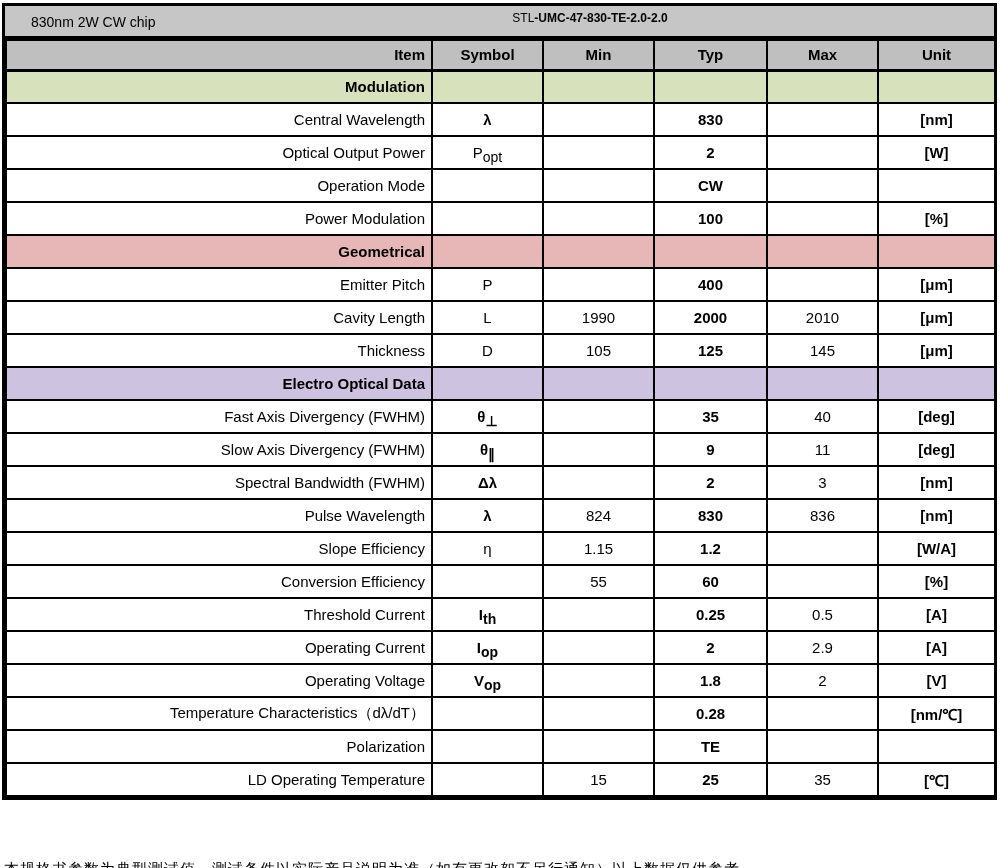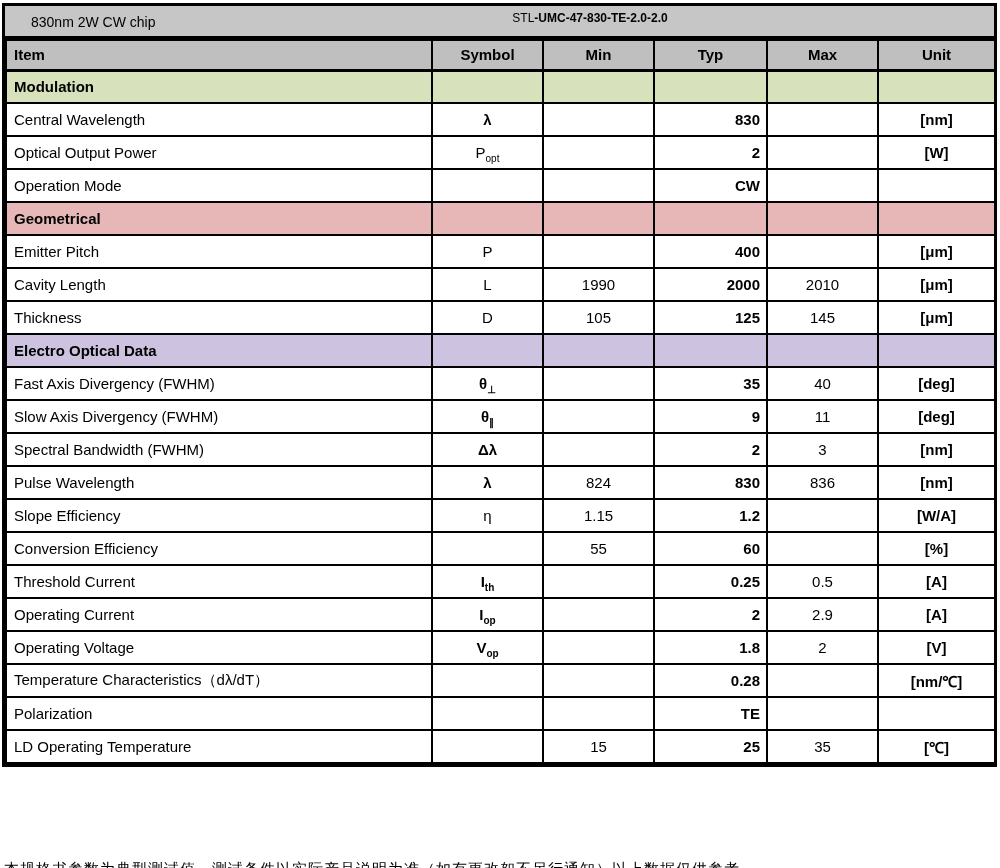--- a/index.html
+++ b/index.html
@@ -52,25 +52,25 @@
     text-align: center;
     vertical-align: middle;
     background: #fff;
   }
   thead th {
     background: #bfbfbf;
     font-weight: 700;
     height: 30px;
     border-bottom: 3px solid #000;
   }
-  th.item, td.item { text-align: left; padding-left: 7px; }
-  td.typ  { font-weight: 700; text-align: right; }
+  th.item, td.item { text-align: right; padding-left: 7px; }
+  td.typ  { font-weight: 700; }
   td.unit { font-weight: 700; }
   .b { font-weight: 700; }
-  sub { font-size: 10px; line-height: 0; }
+  sub { font-size: 14px; line-height: 0; }
   tr.section td { font-weight: 400; }
   tr.section td.item { font-weight: 700; }
   tr.section.green  td { background: #d7e2bd; }
   tr.section.red    td { background: #e7b7b7; }
   tr.section.purple td { background: #cdc3e0; }
   
   .footnote {
     position: absolute;
     left: 4px; top: 861px; width: 990px;
     height: 7px;
@@ -139,20 +139,28 @@
             <td class="unit">[W]</td>
           </tr>
           <tr>
             <td class="item">Operation Mode</td>
             <td class="symbol"></td>
             <td class="min"></td>
             <td class="typ">CW</td>
             <td class="max"></td>
             <td class="unit"></td>
           </tr>
+          <tr>
+            <td class="item">Power Modulation</td>
+            <td class="symbol"></td>
+            <td class="min"></td>
+            <td class="typ">100</td>
+            <td class="max"></td>
+            <td class="unit">[%]</td>
+          </tr>
           <tr class="section red">
             <td class="item">Geometrical</td>
             <td class="symbol"></td>
             <td class="min"></td>
             <td class="typ"></td>
             <td class="max"></td>
             <td class="unit"></td>
           </tr>
           <tr>
             <td class="item">Emitter Pitch</td>

